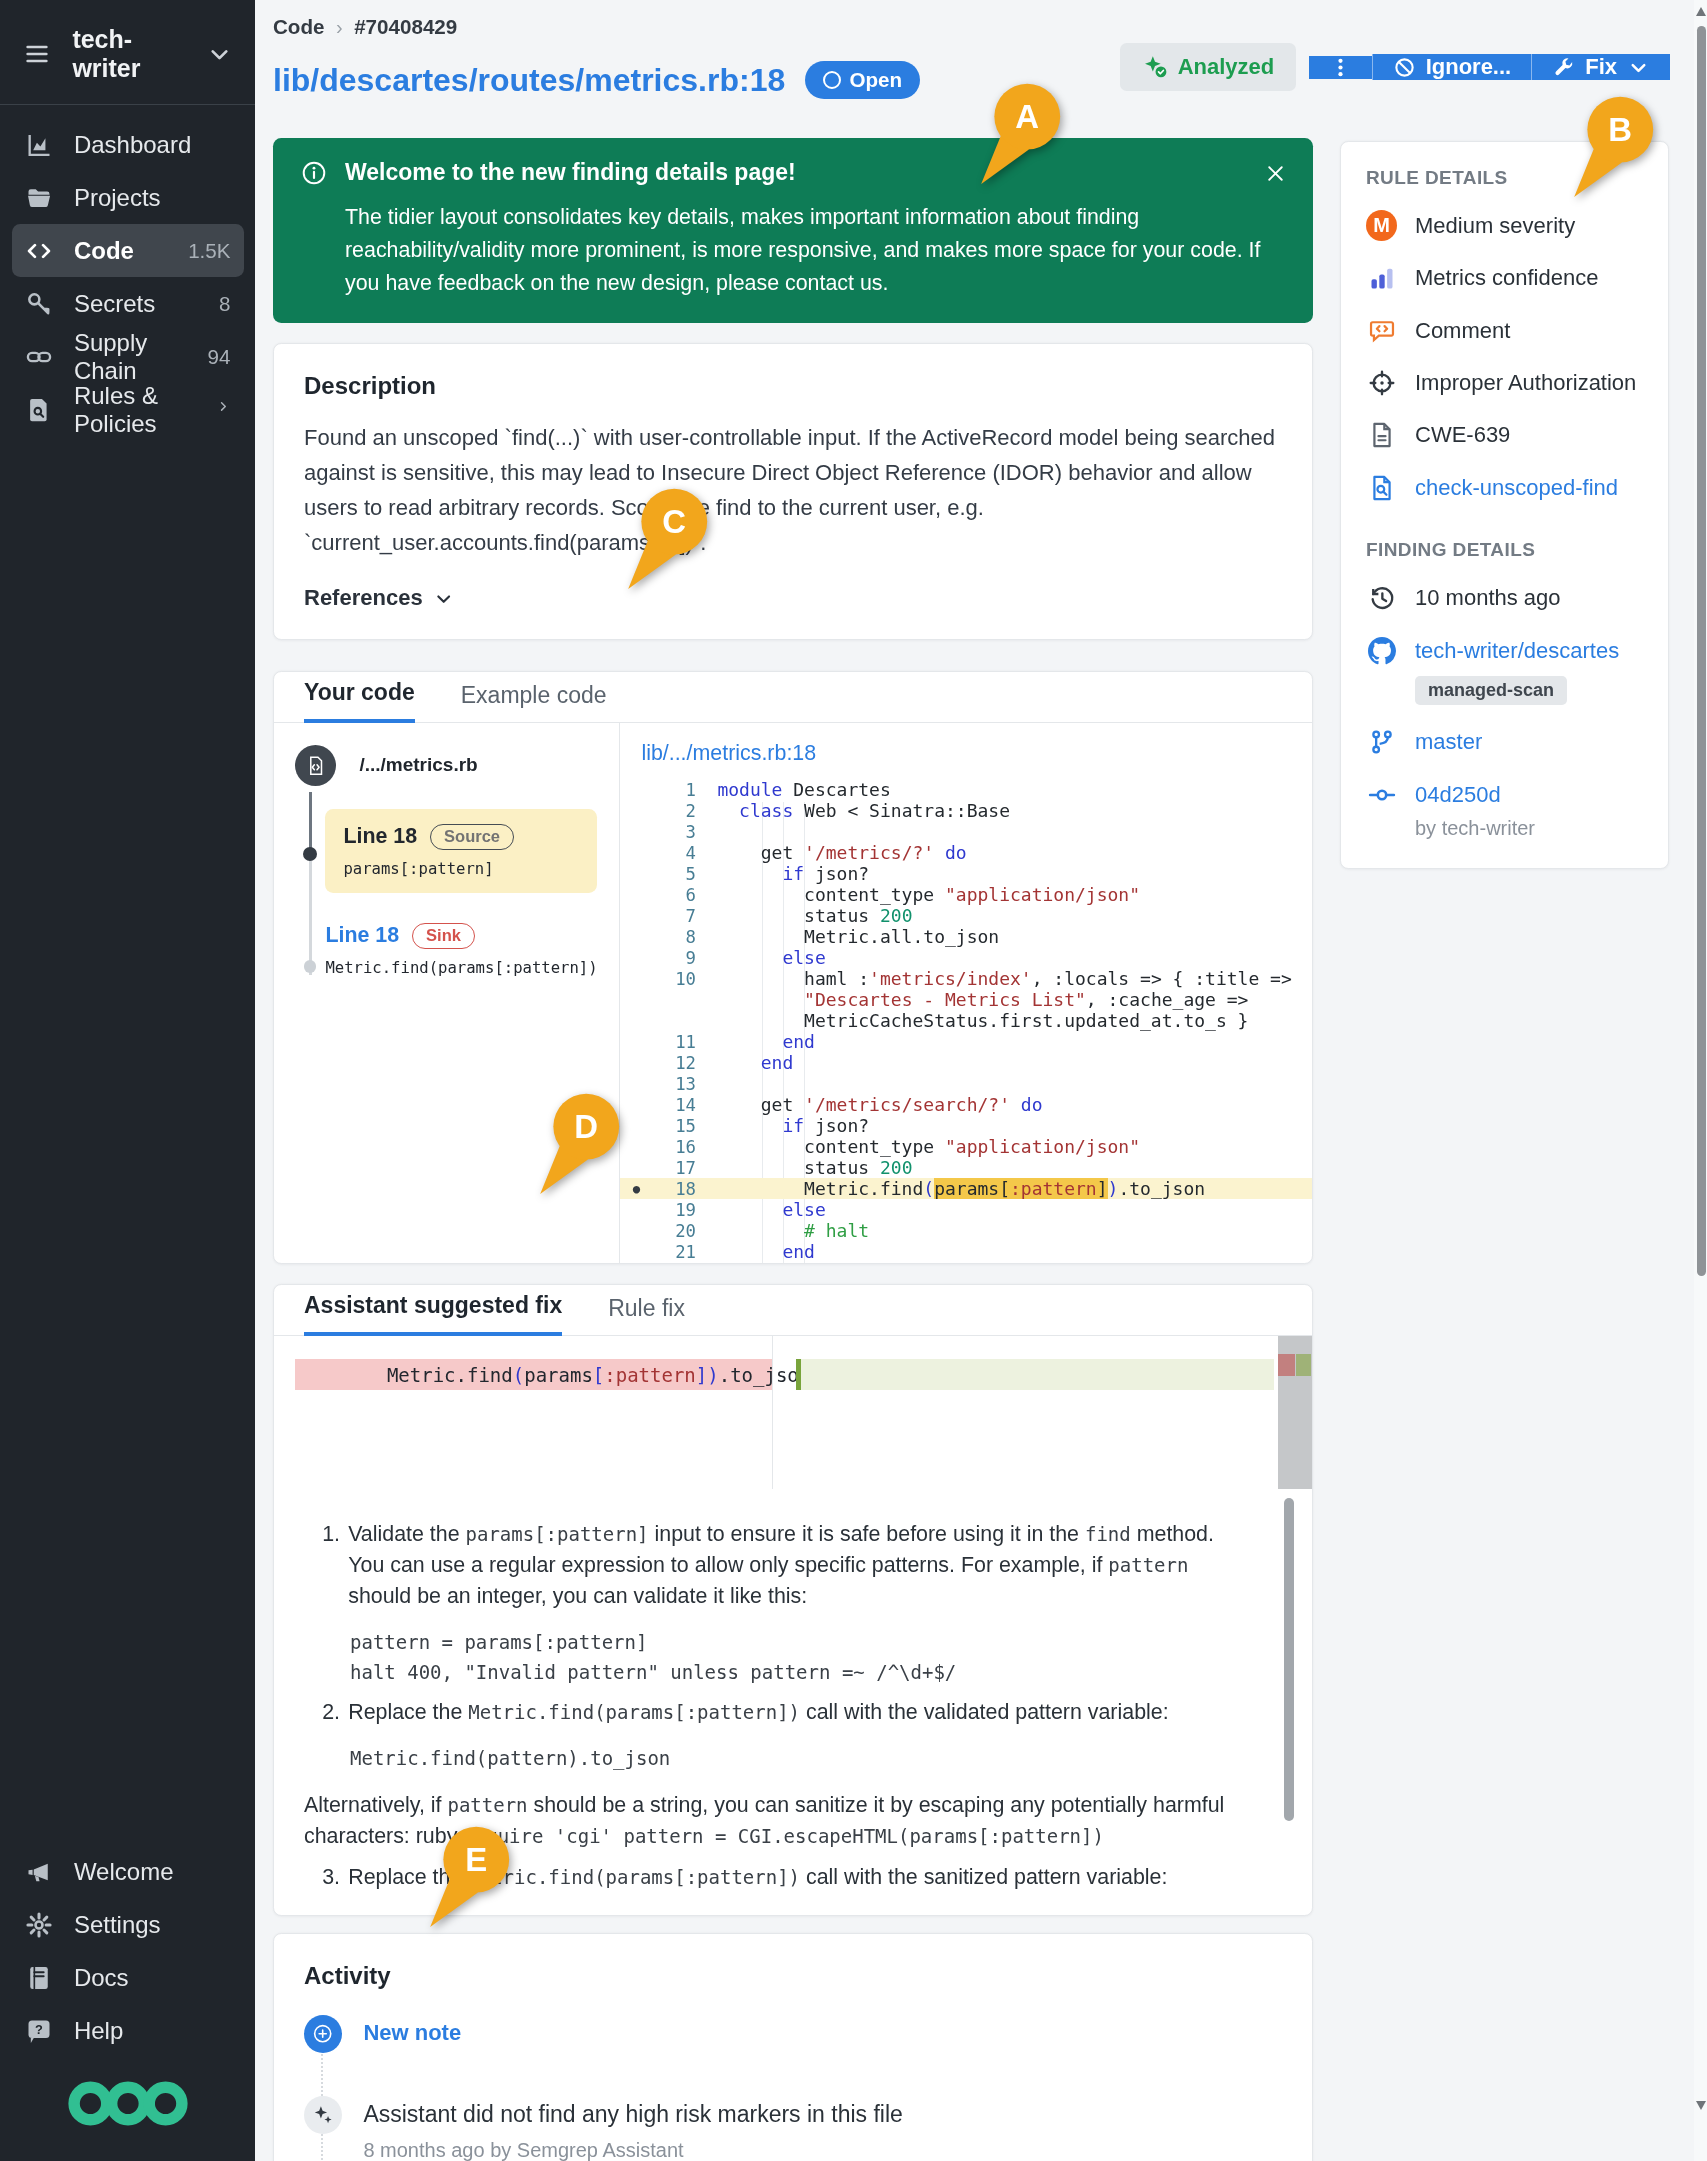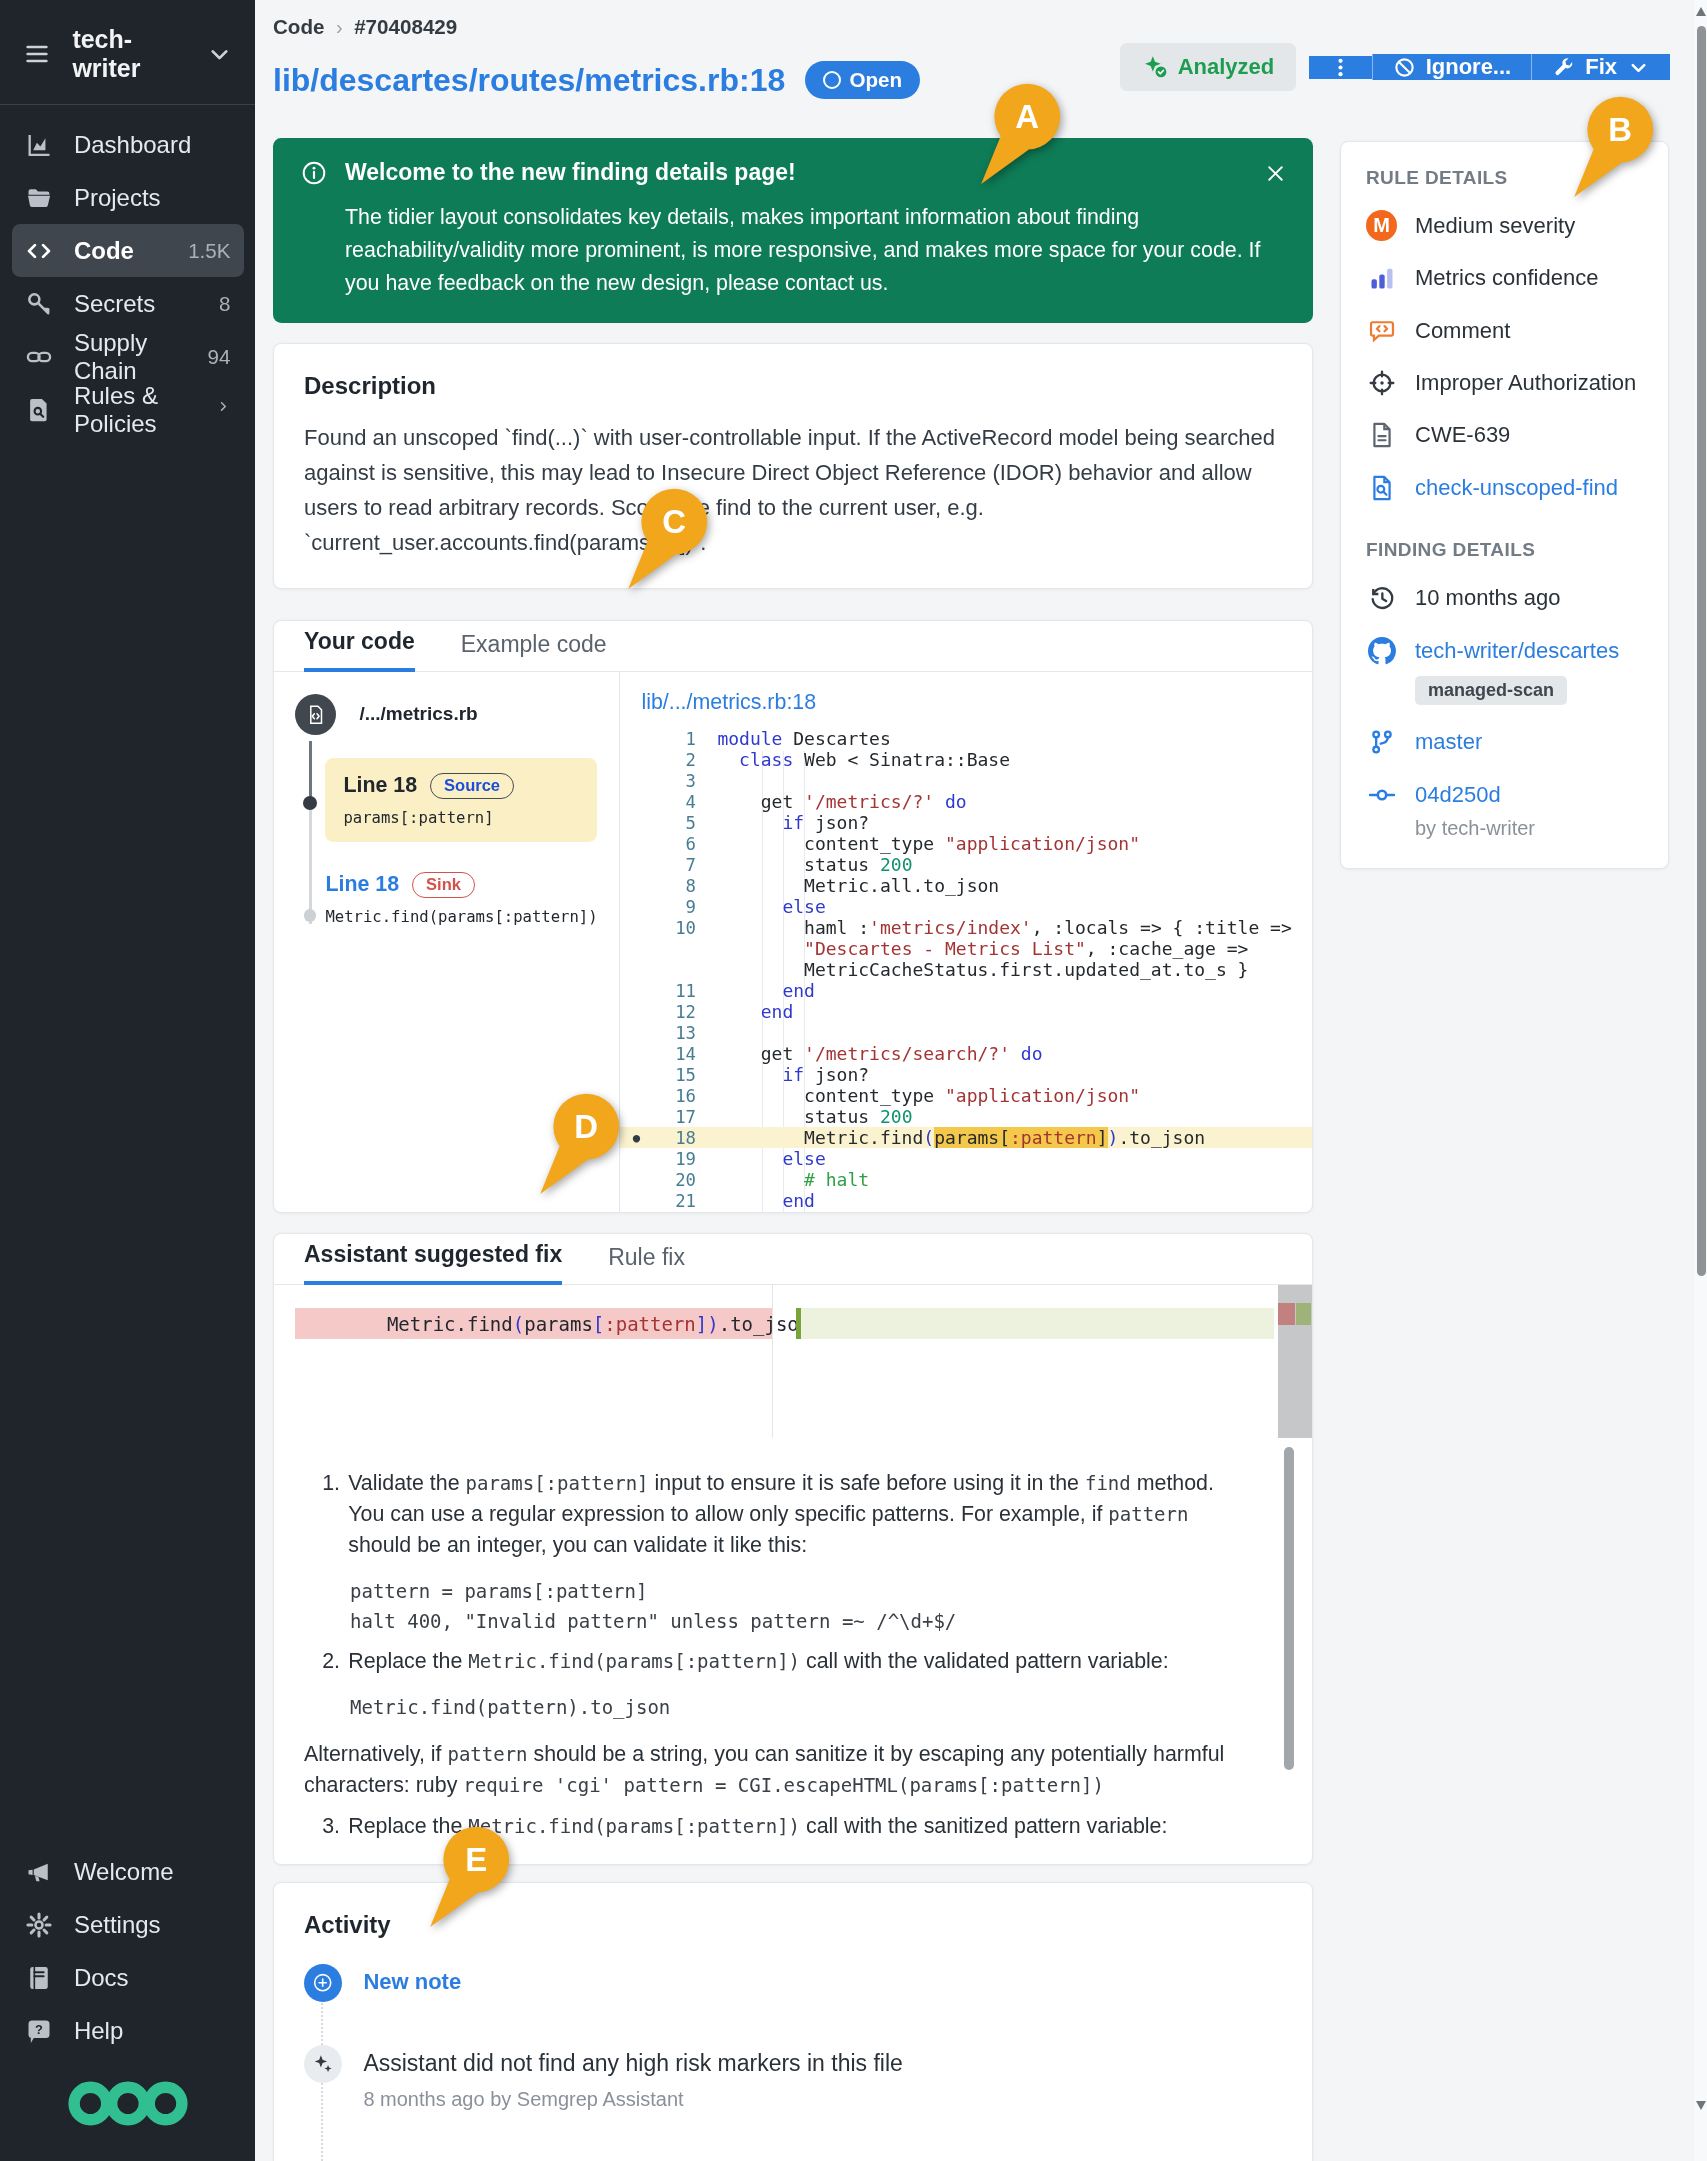--- a/index.html
+++ b/index.html
@@ -76,21 +76,21 @@
   .tl-dot1 { position:absolute; left:29px; top:124px; width:14px; height:14px; border-radius:50%; background:#343b43; }
   .tl-dot2 { position:absolute; left:30px; top:237px; width:12.4px; height:12.4px; border-radius:50%; background:#ccd1d6; }
   .file-row { display:flex; align-items:center; gap:23px; }
   .file-node { width:41px; height:41px; border-radius:50%; background:#40474f; display:flex; align-items:center; justify-content:center; flex:0 0 auto; }
   .file-node svg { width:21.4px; height:21.4px; }
   .file-name { font-size:19px; font-weight:bold; color:#20262d; }
   .src-card { margin:23px 0 0 30px; width:272px; background:#fbf0c5; border-radius:8.2px; padding:15px 18px; }
   .lrow { display:flex; align-items:center; gap:13px; }
   .lnum { font-size:21.4px; font-weight:bold; color:#22272e; }
   .lnum.blue { color:#2b7de0; }
-  .pill-src { border:1.6px solid #454c54; color:#1d4ed8; border-radius:823px; padding:2.5px 13px; font-size:16.5px; font-weight:bold; }
+  .pill-src { border:1.6px solid #454c54; color:#737373; border-radius:823px; padding:2.5px 13px; font-size:16.5px; font-weight:bold; }
   .pill-sink { border:1.6px solid #d4524c; color:#d4524c; border-radius:823px; padding:2.5px 13px; font-size:16.5px; font-weight:bold; }
   .trace-code { margin-top:10px; font-family:"DejaVu Sans Mono", monospace; font-size:15.6px; color:#22272e; }
   .sink-block { margin:30px 0 0 30px; }
 
   .codepane { flex:1; padding:18px 0 0 0; position:relative; overflow:hidden; }
   .file-link { margin-left:21.4px; font-size:21.4px; color:#2b7de0; cursor:pointer; display:inline-block; }
   .code-block { margin-top:13px; position:relative; font-family:"DejaVu Sans Mono", monospace; font-size:18px; }
   .guide { position:absolute; width:0.8px; background:#e8ebee; top:23px; height:464px; }
   .cl { display:flex; align-items:center; height:21px; position:relative; }
   .cl.hl { background:#fbf3cf; }
@@ -333,20 +333,26 @@
         </div>
         <svg class="banner-close" viewBox="0 0 24 24" fill="none">
           <path d="M6 6l12 12M18 6L6 18" stroke="#fff" stroke-width="1.8" stroke-linecap="round"></path>
         </svg>
         <div class="banner-body">The tidier layout consolidates key details, makes important information about finding reachability/validity more prominent, is more responsive, and makes more space for your code. If you have feedback on the new design, please contact us.</div>
       </div>
 
       <div class="card desc-card">
         <div class="card-h">Description</div>
         <div class="desc-body">Found an unscoped `find(...)` with user-controllable input. If the ActiveRecord model being searched against is sensitive, this may lead to Insecure Direct Object Reference (IDOR) behavior and allow users to read arbitrary records. Scope the find to the current user, e.g. `current_user.accounts.find(params[:id])`.</div>
+        <div class="refs-row">
+          <span>References</span>
+          <svg viewBox="0 0 24 24" fill="none">
+            <path d="M6 9.5l6 6 6-6" stroke="#2a313a" stroke-width="2.4" stroke-linecap="round" stroke-linejoin="round"></path>
+          </svg>
+        </div>
       </div>
 
       <div class="card code-card">
         <div class="tabbar">
           <div class="tab active">Your code</div>
           <div class="tab">Example code</div>
         </div>
         <div class="code-body">
           <div class="trace">
             <div class="tl-line1"></div>

